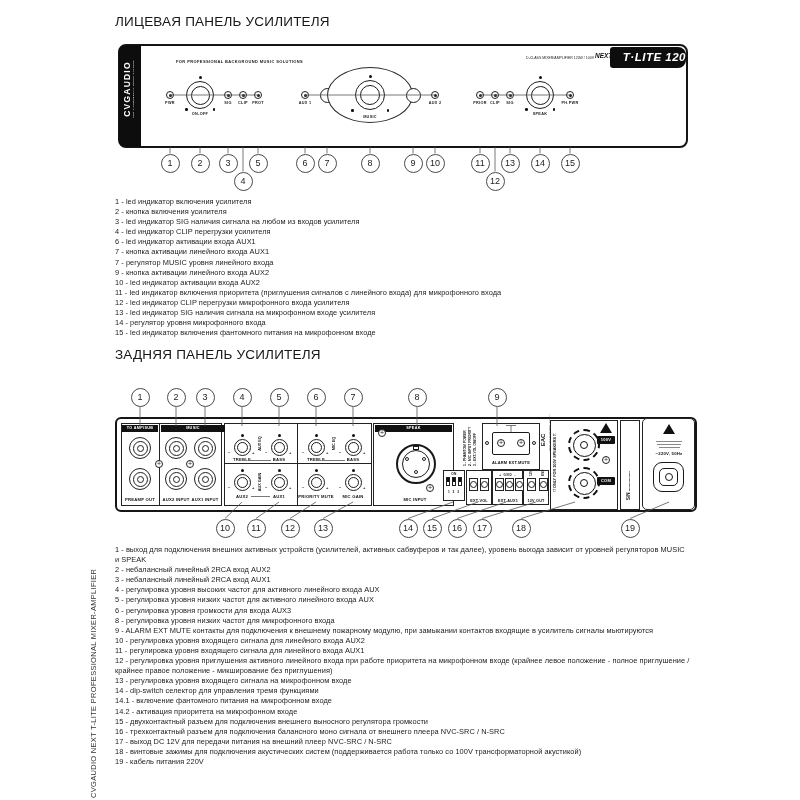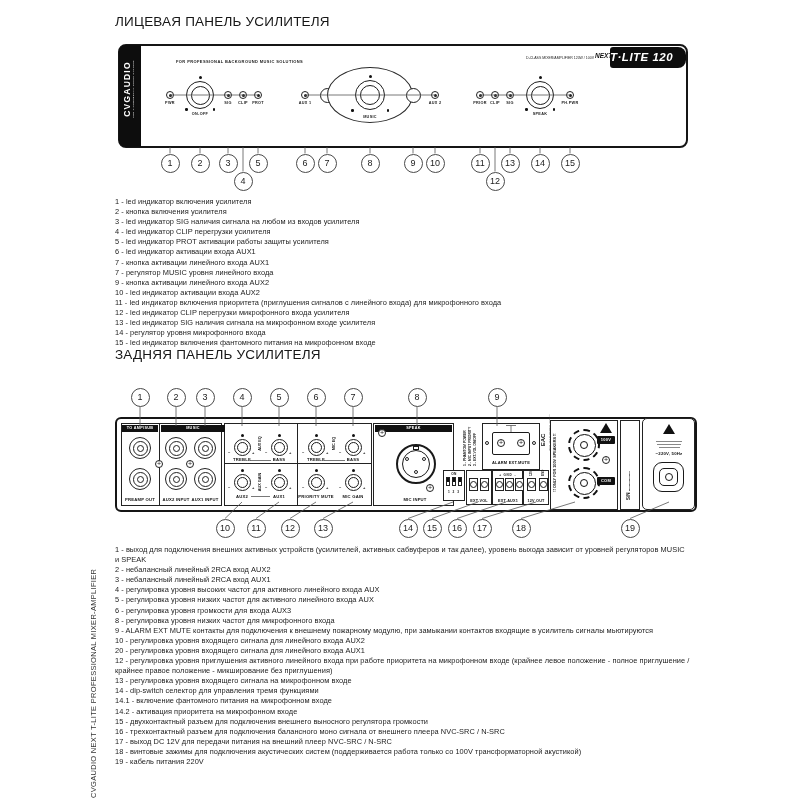--- a/index.html
+++ b/index.html
@@ -41,21 +41,21 @@
   .pin::after{content:"";width:5px;height:5px;border:1px solid #222;border-radius:50%}
   .dsw{position:absolute;width:4px;height:9px;border:.8px solid #222;background:#fff}
   .dsw::after{content:"";display:block;width:100%;height:4px;background:#111}
   .knurl{position:absolute;width:32px;height:32px;border:2px dashed #111;border-radius:50%;background:#fff;display:flex;align-items:center;justify-content:center}
   .knurl::before{content:"";position:absolute;width:21px;height:21px;border:1.5px solid #111;border-radius:50%}
   .knurl::after{content:"";width:6px;height:6px;border:1px solid #111;border-radius:50%}
   .badge{position:absolute;width:18px;height:8px;background:#111;color:#fff;font-size:4px;font-weight:700;text-align:center;line-height:8px;border-radius:1px;letter-spacing:.3px}
   .warn{position:absolute;width:0;height:0;border-left:6px solid transparent;border-right:6px solid transparent;border-bottom:10px solid #111}
   .fineline{position:absolute;background:#888;height:1px}
   #brand-block{position:absolute;left:119px;top:45px;width:22px;height:102px;background:#0d0d0d;border-radius:7px 0 0 7px}
-  #logo-tab{position:absolute;left:610px;top:47px;width:76px;height:21px;background:#0d0d0d;border-radius:3px 8px 8px 3px;color:#fff;font-size:11.5px;font-weight:700;font-style:italic;text-align:left;line-height:21px;letter-spacing:.5px}
+  #logo-tab{position:absolute;left:610px;top:47px;width:76px;height:21px;background:#0d0d0d;border-radius:3px 8px 8px 3px;color:#fff;font-size:11.5px;font-weight:700;font-style:italic;text-align:right;line-height:21px;letter-spacing:.5px}
   #svg-overlay{position:absolute;left:0;top:0;z-index:5;pointer-events:none}
   .ctrl{z-index:4}
 </style>
 </head>
 <body>
 
 <div id="page">
 
   <div class="sec-title" style="top:14px">ЛИЦЕВАЯ ПАНЕЛЬ УСИЛИТЕЛЯ</div>
 
@@ -66,21 +66,20 @@
   <div class="abs" style="left:176px;top:59px;font-size:4px;font-weight:700;letter-spacing:.4px;color:#222;white-space:nowrap">FOR PROFESSIONAL BACKGROUND MUSIC SOLUTIONS</div>
   <div class="abs" style="left:494px;top:56px;width:100px;font-size:3.5px;color:#222;text-align:right;white-space:nowrap">D-CLASS MIXER/AMPLIFIER 120W / 100V</div>
   <div class="abs" style="left:595px;top:52px;font-size:6.5px;font-weight:800;font-style:italic;color:#111">NEXT</div>
   <div id="logo-tab"><span>T·LITE 120</span></div>
 
   <div class="legend" style="top:197px" id="front-legend">
       <div>1 - led индикатор включения усилителя</div>
       <div>2 - кнопка включения усилителя</div>
       <div>3 - led индикатор SIG наличия сигнала на любом из входов усилителя</div>
       <div>4 - led индикатор CLIP перегрузки усилителя</div>
-      <div>5 - led индикатор PROT активации работы защиты усилителя</div>
       <div>6 - led индикатор активации входа AUX1</div>
       <div>7 - кнопка активации линейного входа AUX1</div>
       <div>7 - регулятор MUSIC уровня линейного входа</div>
       <div>9 - кнопка активации линейного входа AUX2</div>
       <div>10 - led индикатор активации входа AUX2</div>
       <div>11 - led индикатор включения приоритета (приглушения сигналов с линейного входа) для микрофонного входа</div>
       <div>12 - led индикатор CLIP перегрузки микрофонного входа усилителя</div>
       <div>13 - led индикатор SIG наличия сигнала на микрофонном входе усилителя</div>
       <div>14 - регулятор уровня микрофонного входа</div>
       <div>15 - led индикатор включения фантомного питания на микрофонном входе</div>
@@ -201,21 +200,21 @@
   <div class="legend" style="top:545px" id="rear-legend">
       <div>1 - выход для подключения внешних активных устройств (усилителей, активных сабвуферов и так далее), уровень выхода зависит от уровней регуляторов MUSIC и SPEAK</div>
       <div>2 - небалансный линейный 2RCA вход AUX2</div>
       <div>3 - небалансный линейный 2RCA вход AUX1</div>
       <div>4 - регулировка уровня высоких частот для активного линейного входа AUX</div>
       <div>5 - регулировка уровня низких частот для активного линейного входа AUX</div>
       <div>6 - регулировка уровня громкости для входа AUX3</div>
       <div>8 - регулировка уровня низких частот для микрофонного входа</div>
       <div>9 - ALARM EXT MUTE контакты для подключения к внешнему пожарному модулю, при замыкании контактов входящие в усилитель сигналы мьютируются</div>
       <div>10 - регулировка уровня входящего сигнала для линейного входа AUX2</div>
-      <div>20 - регулировка уровня входящего сигнала для линейного входа AUX1</div>
+      <div>11 - регулировка уровня входящего сигнала для линейного входа AUX1</div>
       <div>12 - регулировка уровня приглушения активного линейного входа при работе приоритета на микрофонном входе (крайнее левое положение - полное приглушение / крайнее правое положение - микширование без приглушения)</div>
       <div>13 - регулировка уровня входящего сигнала на микрофонном входе</div>
       <div>14 - dip-switch селектор для управления тремя функциями</div>
       <div>14.1 - включение фантомного питания на микрофонном входе</div>
       <div>14.2 - активация приоритета на микрофонном входе</div>
       <div>15 - двухконтактный разъем для подключения внешнего выносного регулятора громкости</div>
       <div>16 - трехконтактный разъем для подключения балансного моно сигнала от внешнего плеера NVC-SRC / N-SRC</div>
       <div>17 - выход DC 12V для передачи питания на внешний плеер NVC-SRC / N-SRC</div>
       <div>18 - винтовые зажимы для подключения акустических систем (поддерживается работа только со 100V трансформаторной акустикой)</div>
       <div>19 - кабель питания 220V</div>

